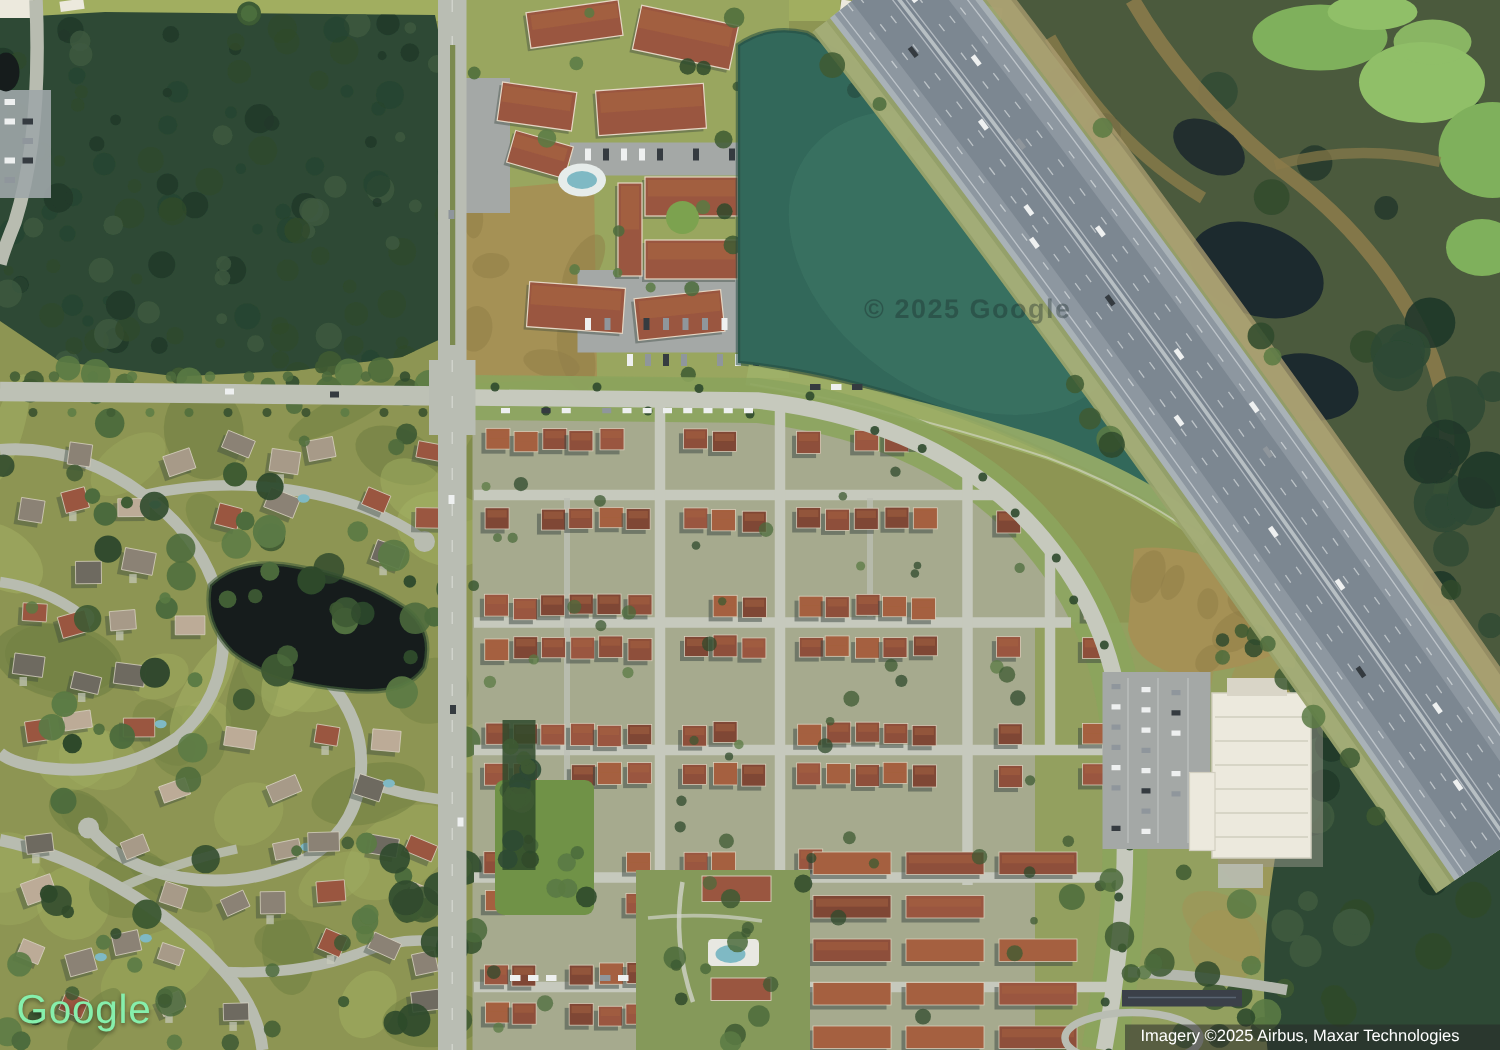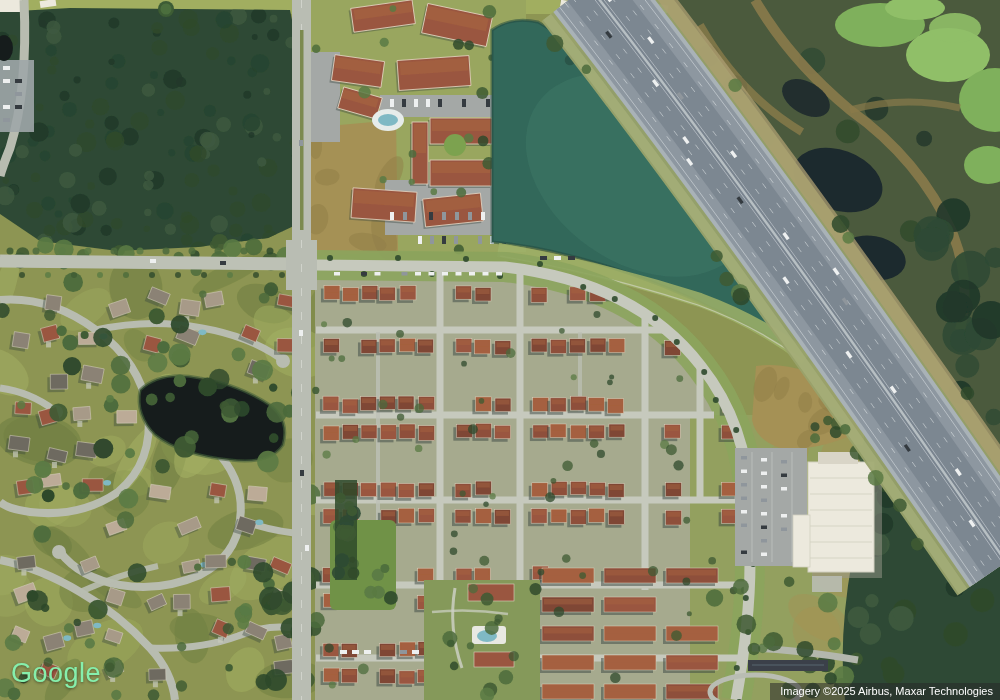--- a/index.html
+++ b/index.html
@@ -4,21 +4,21 @@
 <style>
   html,body{margin:0;padding:0;background:#000;}
   .stage{position:relative;width:1000px;height:700px;overflow:hidden;
          font-family:"Liberation Sans","DejaVu Sans",sans-serif;user-select:none;}
   .stage svg{position:absolute;left:0;top:0;display:block;}
   .watermark{position:absolute;left:576px;top:196px;font-size:18px;font-weight:bold;
              color:rgba(25,42,42,0.38);letter-spacing:1px;white-space:nowrap;}
   .logo{position:absolute;left:11px;bottom:11px;font-size:27px;font-weight:500;
         color:#86efac;letter-spacing:0.5px;text-shadow:0 1px 3px rgba(0,0,0,0.45);cursor:pointer;}
   .attrib{position:absolute;right:0;bottom:0;height:17px;line-height:17px;
-          padding:0 7px 0 10px;background:rgba(40,40,40,0.55);color:#fff;
+          padding:0 27px 0 10px;background:rgba(40,40,40,0.55);color:#fff;
           font-size:11px;white-space:nowrap;}
 </style>
 </head>
 <body>
 
 <div class="stage">
   <svg id="map-svg" width="1000" height="700" viewBox="0 0 1000 700">
       <defs>
 <clipPath id="devC">
           <path d="M315,268 L510,268 Q640,282 702,365 Q748,424 751,505 L751,565 Q751,625 737,700 L315,700 Z"></path>
@@ -1376,15 +1376,16 @@
           <circle cx="739.8176710635427" cy="292.80600024290766" r="8.910087021957192" fill="#5a7a44" opacity="0.85"></circle>
           <circle cx="875.694404251488" cy="477.80626010804207" r="7.898329575964404" fill="#5a7a44" opacity="0.85"></circle>
           <circle cx="840.6495886610655" cy="223.95696900583144" r="8.943986996050917" fill="#2f4a2c" opacity="0.85"></circle>
           <circle cx="848.3485323960899" cy="237.72550556709325" r="5.985730026841969" fill="#5a7a44" opacity="0.85"></circle>
           <circle cx="845.2027059808694" cy="429.18576449257966" r="5.279036708306073" fill="#4c6b3c" opacity="0.85"></circle>
           <circle cx="741.1644293135766" cy="296.5256401911748" r="8.770782845919385" fill="#2f4a2c" opacity="0.85"></circle>
           <circle cx="716.6865283173919" cy="256.0056595195373" r="6.107182455764702" fill="#3e5a33" opacity="0.85"></circle>
         </g>
       </g>
     </svg>
+  <div class="watermark">© 2025 Google</div>
   <div class="logo">Google</div>
   <div class="attrib">Imagery ©2025 Airbus, Maxar Technologies</div>
 </div>
 
 </body></html>

